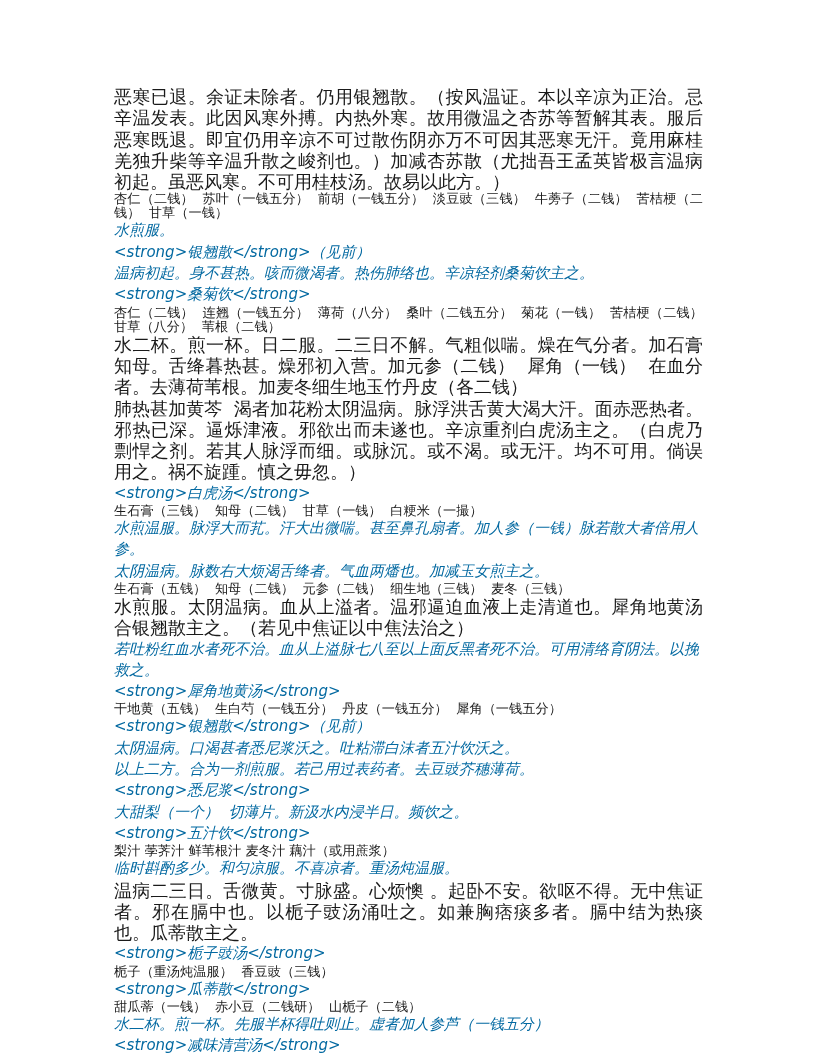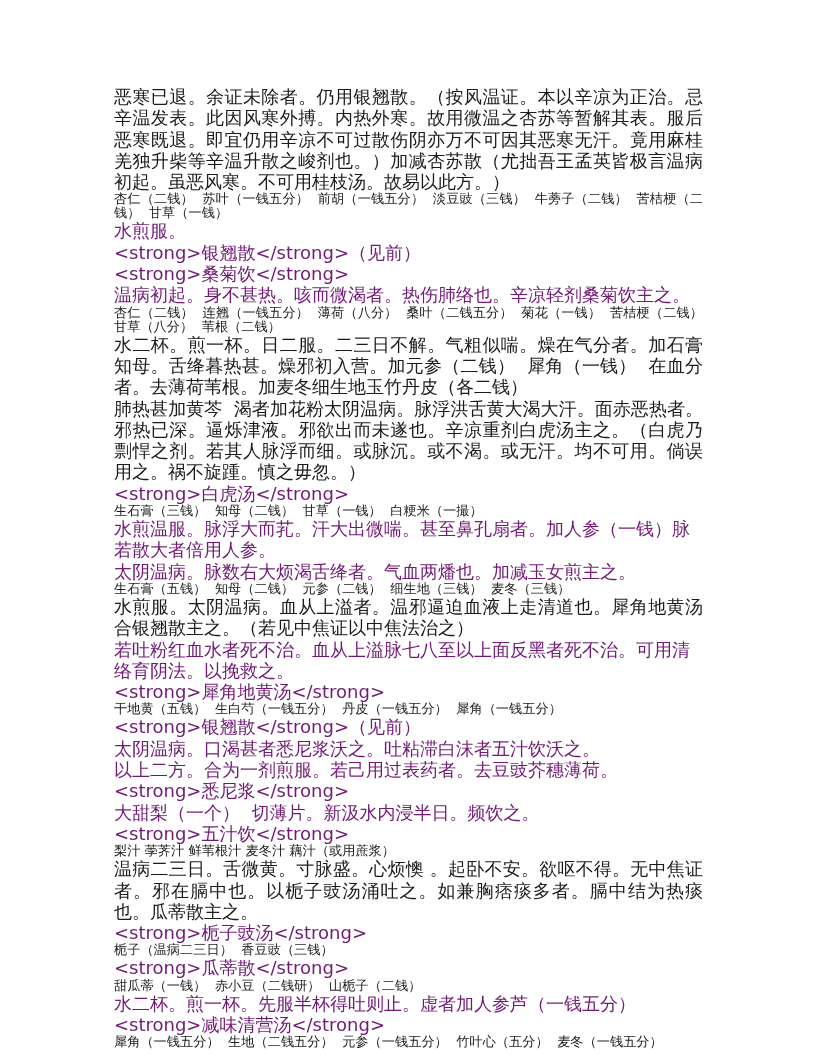--- a/index.html
+++ b/index.html
@@ -41,59 +41,61 @@
   .para {
     font-size: 18px;
     line-height: 21.3px;
     color: #1a1a1a;
     text-align: justify;
     text-justify: inter-character;
     word-break: break-all;
     white-space: pre-wrap;
   }
   .tagline {
-    font-size: 18px;
+    font-size: 15px;
     line-height: 21.3px;
-    color: #701a75;
+    color: #0369a1;
     white-space: pre-wrap;
     word-break: break-all;
+    font-style: italic;
   }
 </style>
 </head>
 <body>
 
 <div id="page">
   <div id="content">
       <div class="para">恶寒已退。余证未除者。仍用银翘散。（按风温证。本以辛凉为正治。忌辛温发表。此因风寒外搏。内热外寒。故用微温之杏苏等暂解其表。服后恶寒既退。即宜仍用辛凉不可过散伤阴亦万不可因其恶寒无汗。竟用麻桂羌独升柴等辛温升散之峻剂也。）加减杏苏散（尤拙吾王孟英皆极言温病初起。虽恶风寒。不可用桂枝汤。故易以此方。）</div>
       <div class="ln">杏仁（二钱）  苏叶（一钱五分）  前胡（一钱五分）  淡豆豉（三钱）  牛蒡子（二钱）  苦桔梗（二钱）  甘草（一钱）</div>
       <div class="tagline">水煎服。</div>
       <div class="tagline">&lt;strong&gt;银翘散&lt;/strong&gt;（见前）</div>
+      <div class="tagline">温病初起。身不甚热。咳而微渴者。热伤肺络也。辛凉轻剂桑菊饮主之。</div>
       <div class="tagline">&lt;strong&gt;桑菊饮&lt;/strong&gt;</div>
-      <div class="tagline">温病初起。身不甚热。咳而微渴者。热伤肺络也。辛凉轻剂桑菊饮主之。</div>
       <div class="ln">杏仁（二钱）  连翘（一钱五分）  薄荷（八分）  桑叶（二钱五分）  菊花（一钱）  苦桔梗（二钱）  甘草（八分）  苇根（二钱）</div>
       <div class="para">水二杯。煎一杯。日二服。二三日不解。气粗似喘。燥在气分者。加石膏知母。舌绛暮热甚。燥邪初入营。加元参（二钱）  犀角（一钱）  在血分者。去薄荷苇根。加麦冬细生地玉竹丹皮（各二钱）</div>
       <div class="para">肺热甚加黄芩  渴者加花粉太阴温病。脉浮洪舌黄大渴大汗。面赤恶热者。邪热已深。逼烁津液。邪欲出而未遂也。辛凉重剂白虎汤主之。（白虎乃剽悍之剂。若其人脉浮而细。或脉沉。或不渴。或无汗。均不可用。倘误用之。祸不旋踵。慎之毋忽。）</div>
       <div class="tagline">&lt;strong&gt;白虎汤&lt;/strong&gt;</div>
       <div class="ln">生石膏（三钱）  知母（二钱）  甘草（一钱）  白粳米（一撮）</div>
       <div class="tagline">水煎温服。脉浮大而芤。汗大出微喘。甚至鼻孔扇者。加人参（一钱）脉若散大者倍用人参。</div>
       <div class="tagline">太阴温病。脉数右大烦渴舌绛者。气血两燔也。加减玉女煎主之。</div>
       <div class="ln">生石膏（五钱）  知母（二钱）  元参（二钱）  细生地（三钱）  麦冬（三钱）</div>
       <div class="para">水煎服。太阴温病。血从上溢者。温邪逼迫血液上走清道也。犀角地黄汤合银翘散主之。（若见中焦证以中焦法治之）</div>
       <div class="tagline">若吐粉红血水者死不治。血从上溢脉七八至以上面反黑者死不治。可用清络育阴法。以挽救之。</div>
       <div class="tagline">&lt;strong&gt;犀角地黄汤&lt;/strong&gt;</div>
       <div class="ln">干地黄（五钱）  生白芍（一钱五分）  丹皮（一钱五分）  犀角（一钱五分）</div>
       <div class="tagline">&lt;strong&gt;银翘散&lt;/strong&gt;（见前）</div>
       <div class="tagline">太阴温病。口渴甚者悉尼浆沃之。吐粘滞白沫者五汁饮沃之。</div>
       <div class="tagline">以上二方。合为一剂煎服。若己用过表药者。去豆豉芥穗薄荷。</div>
       <div class="tagline">&lt;strong&gt;悉尼浆&lt;/strong&gt;</div>
       <div class="tagline">大甜梨（一个）  切薄片。新汲水内浸半日。频饮之。</div>
       <div class="tagline">&lt;strong&gt;五汁饮&lt;/strong&gt;</div>
       <div class="ln">梨汁 荸荠汁 鲜苇根汁 麦冬汁 藕汁（或用蔗浆）</div>
+      <div class="tagline">临时斟酌多少。和匀凉服。不喜凉者。重汤炖温服。</div>
       <div class="para">温病二三日。舌微黄。寸脉盛。心烦懊 。起卧不安。欲呕不得。无中焦证者。邪在膈中也。以栀子豉汤涌吐之。如兼胸痞痰多者。膈中结为热痰也。瓜蒂散主之。</div>
       <div class="tagline">&lt;strong&gt;栀子豉汤&lt;/strong&gt;</div>
-      <div class="ln">栀子（温病二三日）  香豆豉（三钱）</div>
+      <div class="ln">栀子（重汤炖温服）  香豆豉（三钱）</div>
       <div class="tagline">&lt;strong&gt;瓜蒂散&lt;/strong&gt;</div>
       <div class="ln">甜瓜蒂（一钱）  赤小豆（二钱研）  山栀子（二钱）</div>
       <div class="tagline">水二杯。煎一杯。先服半杯得吐则止。虚者加人参芦（一钱五分）</div>
       <div class="tagline">&lt;strong&gt;减味清营汤&lt;/strong&gt;</div>
       <div class="ln">犀角（一钱五分）  生地（二钱五分）  元参（一钱五分）  竹叶心（五分）  麦冬（一钱五分）</div>
     </div>
 </div>
 
 </body></html>

